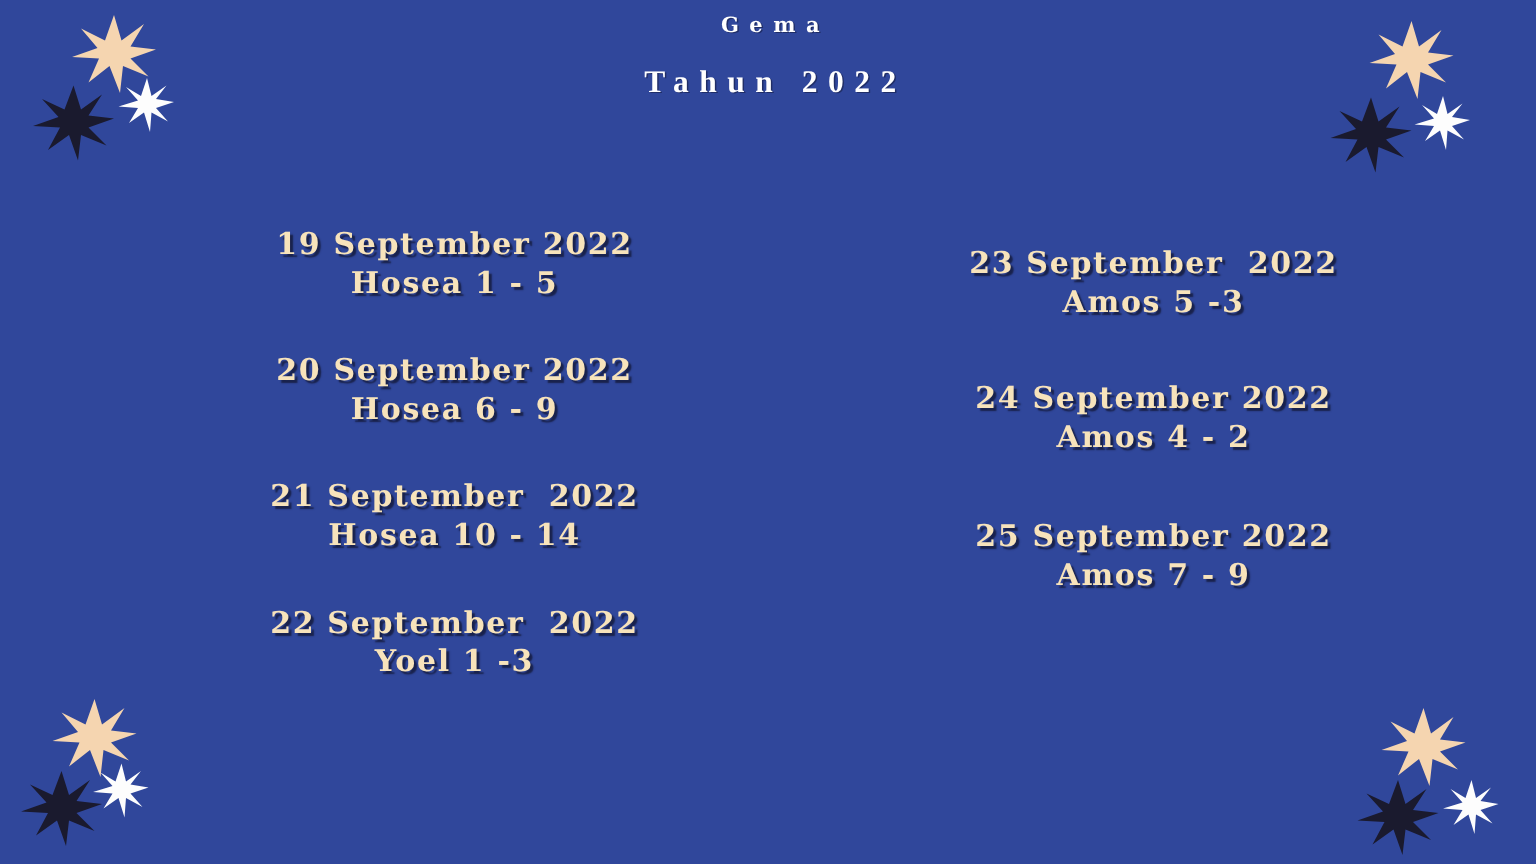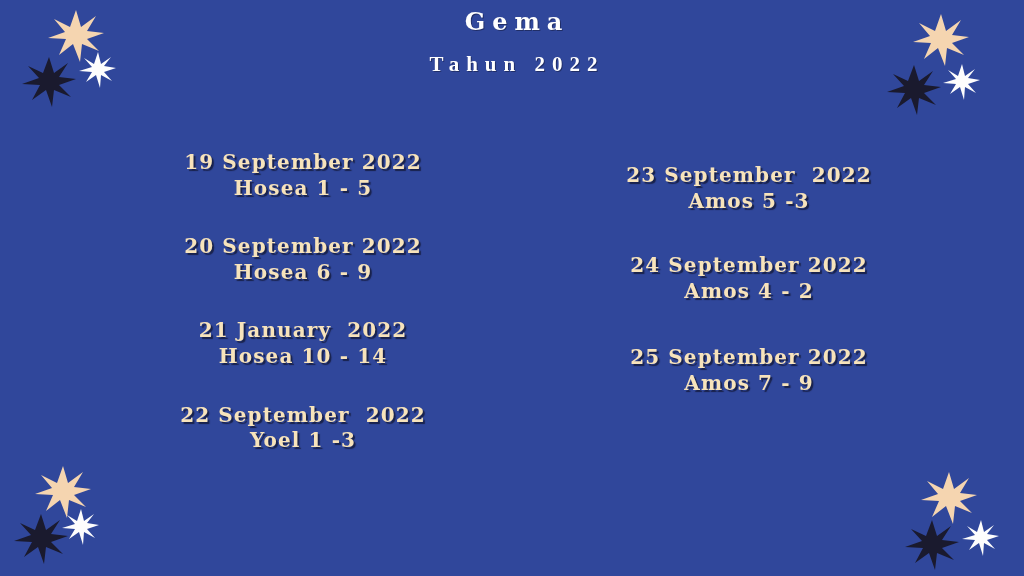--- a/index.html
+++ b/index.html
@@ -26,40 +26,40 @@
     padding-left:10px;
   }
   .title-line {
     color:#ffffff;
     font-family:"DejaVu Serif", serif;
     font-weight:bold;
     line-height:1.0;
     white-space:pre;
     text-shadow:1px 1px 0 rgba(20,26,60,.55);
   }
-  .title-line.l1 { font-size:24px; letter-spacing:7px; margin-bottom:20px; }
+  .title-line.l1 { font-size:14px; letter-spacing:7px; margin-bottom:20px; }
   .title-line.l2 { font-size:21px; letter-spacing:7px; margin-bottom:19px; }
   .title-line.l3 { font-size:21px; letter-spacing:7px;font-family:Liberation Serif, serif; }
 
   
   .columns {
     position:absolute;
     left:0;
     top:0;
     width:1024px;
     height:576px;
   }
 
   .column {
     position:absolute;
     width:370px;
     text-align:center;
   }
   .column.left  { left:118px;  top:150px; }
-  .column.right { left:564px;  top:163px; }
+  .column.right { left:584px;  top:163px; }
 
   .entry { margin-bottom:33px; }
   .entry:last-child { margin-bottom:0; }
 
   .entry-date, .entry-passage {
     color:#f7e3bb;
     font-family:"DejaVu Serif", serif;
     font-weight:bold;
     white-space:pre;
     line-height:1.28;
@@ -94,21 +94,21 @@
   <div class="column left">
     <div class="entry">
       <div class="entry-date">19 September 2022</div>
       <div class="entry-passage">Hosea 1 - 5</div>
     </div>
     <div class="entry">
       <div class="entry-date">20 September 2022</div>
       <div class="entry-passage">Hosea 6 - 9</div>
     </div>
     <div class="entry">
-      <div class="entry-date">21 January  2022</div>
+      <div class="entry-date">21 September  2022</div>
       <div class="entry-passage">Hosea 10 - 14</div>
     </div>
     <div class="entry">
       <div class="entry-date">22 September  2022</div>
       <div class="entry-passage">Yoel 1 -3</div>
     </div>
   </div>
 
   <div class="column right">
     <div class="entry">

